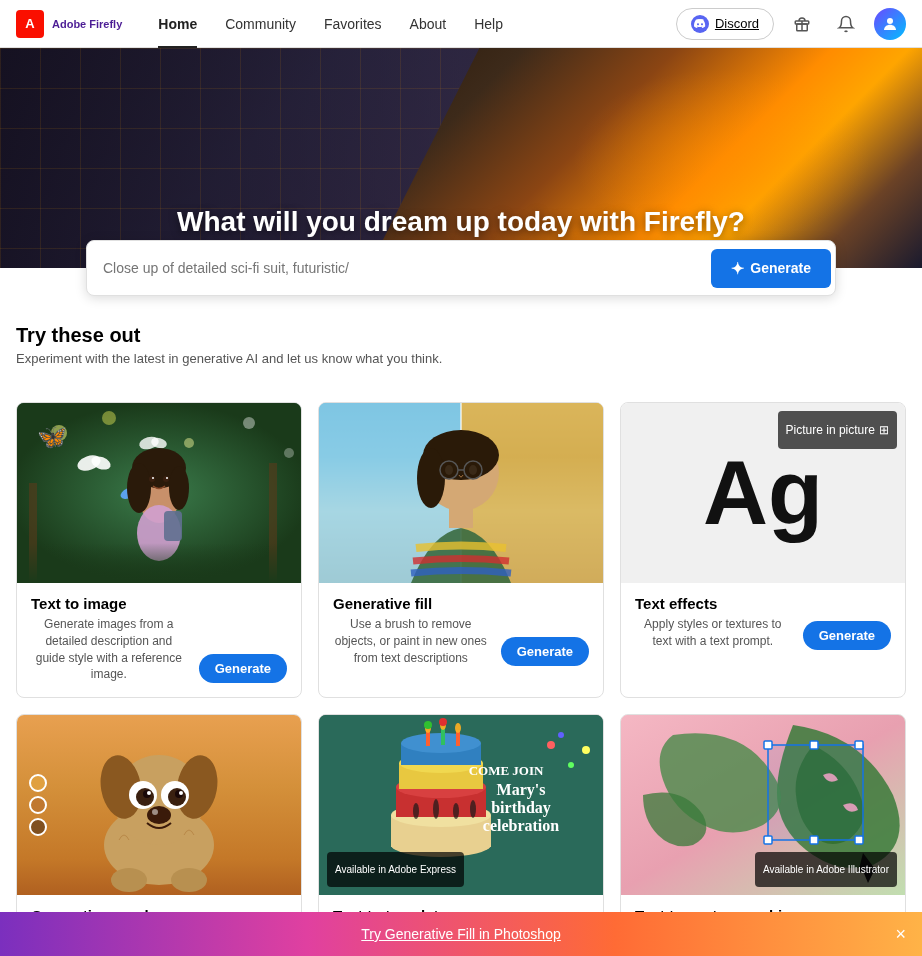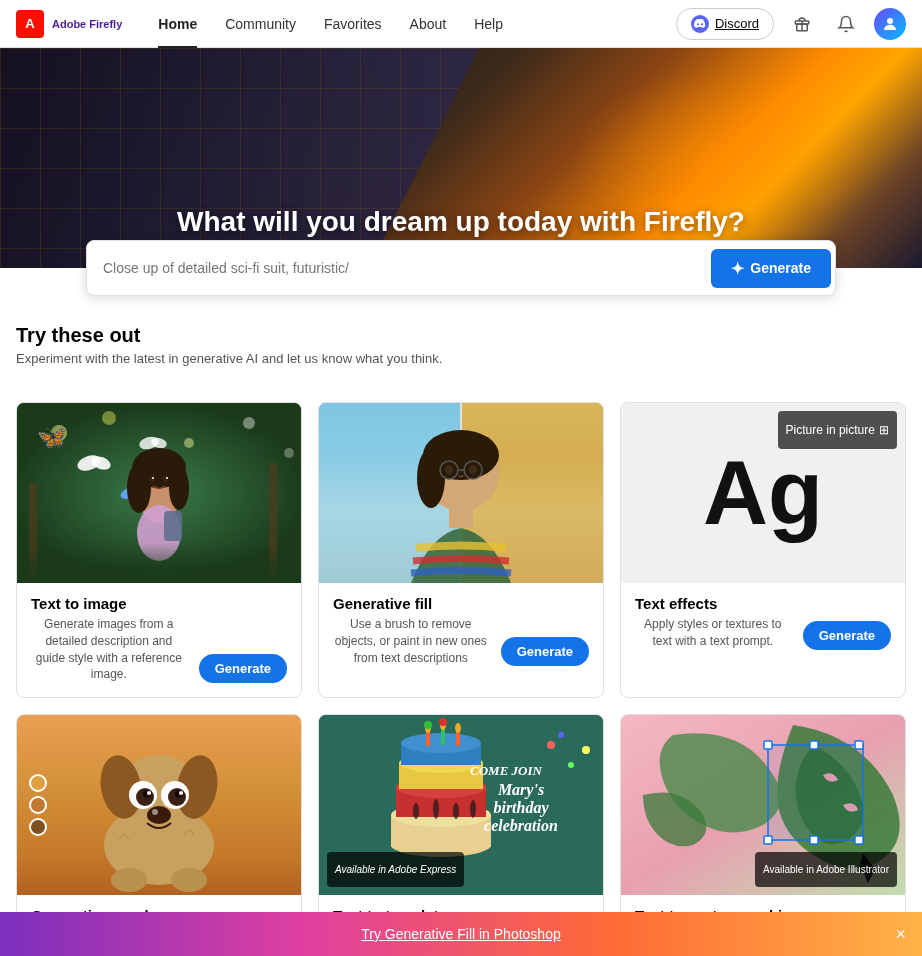--- a/index.html
+++ b/index.html
@@ -105,21 +105,21 @@
       background: linear-gradient(180deg, #e8a050 0%, #d4903a 40%, #c47828 80%, #b06020 100%);
       display: flex; align-items: center; justify-content: center; position: relative;
     }
     .color-swatch-panel {
       position: absolute; left: 12px; top: 50%; transform: translateY(-50%);
       display: flex; flex-direction: column; gap: 4px;
     }
     .swatch { width: 18px; height: 18px; border-radius: 50%; border: 2px solid rgba(255,255,255,0.6); }
     .img-cake {
       background: linear-gradient(180deg, #2a5a4a 0%, #3a7a6a 30%, #e8c84a 50%, #c83030 70%, #4a90a0 90%, #d4e0b0 100%);
-      display: flex; align-items: flex-end; padding: 8px; position: relative; font-style: italic;
+      display: flex; align-items: flex-end; padding: 8px; position: relative;
     }
     .img-vector {
       background: linear-gradient(135deg, #f5b8c4 0%, #e8a0b0 30%, #c8e0c0 60%, #a0c890 100%);
       position: relative; overflow: hidden;
     }
 
     .card-body { padding: 2px 14px 14px; }
     .card-title { font-size: 15px; font-weight: 700; margin-bottom: 4px; }
     .card-desc { font-size: 12px; color: #555; line-height: 1.4; text-align: center; }
     .card-footer { display: flex; justify-content: space-between; align-items: flex-end; margin-top: 10px; }

